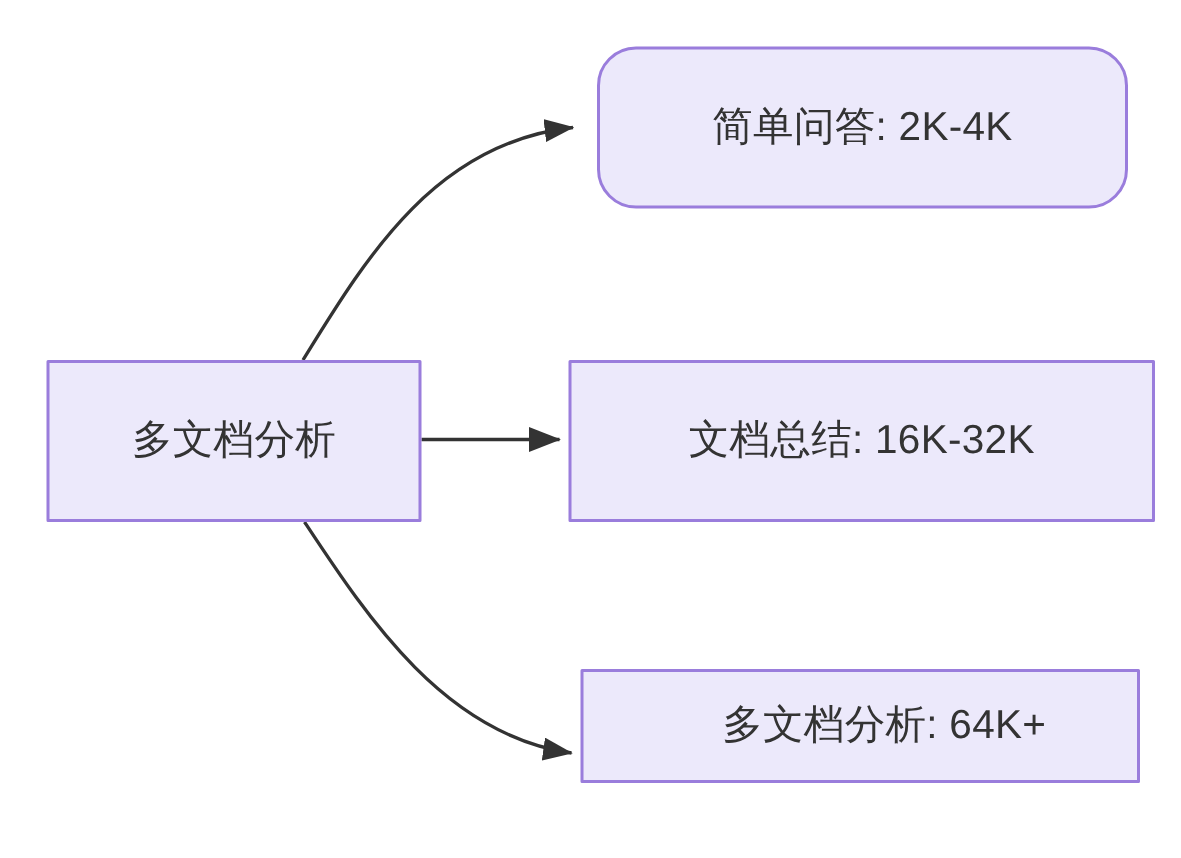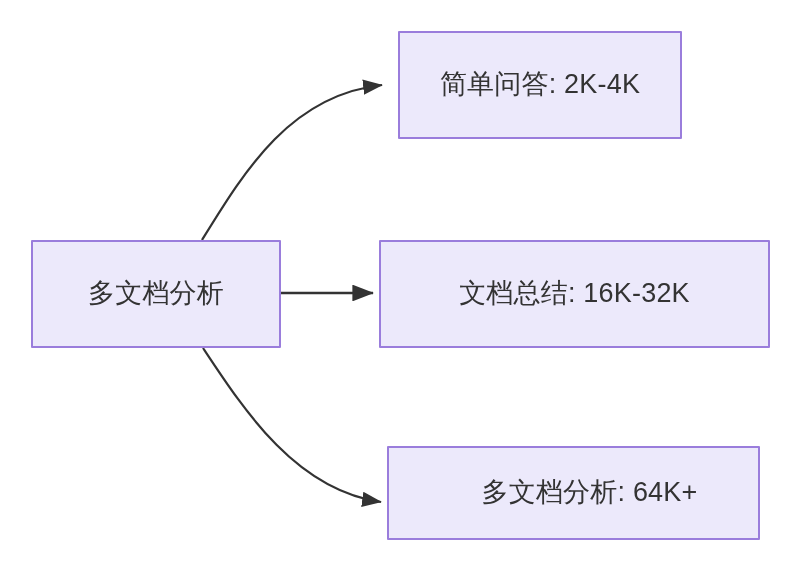--- a/index.html
+++ b/index.html
@@ -37,23 +37,23 @@
     text-align: center;
   }
   .node-label {
     color: #333333;
     font-size: 27px;
     line-height: 1.25;
     letter-spacing: 0.2px;
     white-space: nowrap;
   }
   #node-root      { left: 31px;  top: 240px; width: 250px; height: 108px; }
-  #node-simple-qa { left: 398px; top: 31px;  width: 284px; height: 108px; }
+  #node-simple-qa { left: 398px; top: 31px;  width: 354px; height: 108px; border-radius: 26px; }
   #node-doc-sum   { left: 379px; top: 240px; width: 391px; height: 108px; }
-  #node-multi-doc { left: 387px; top: 446px; width: 373px; height: 94px; padding-left: 32px; }
+  #node-multi-doc { left: 387px; top: 446px; width: 373px; height: 76px; padding-left: 32px; }
 </style>
 </head>
 <body>
 
 <div id="diagram-canvas">
 
   <svg id="edge-layer" viewBox="0 0 787 572" width="787" height="572" xmlns="http://www.w3.org/2000/svg">
     <defs>
       <marker id="arrowhead" markerWidth="9" markerHeight="7" refX="8.6" refY="3.5" orient="auto" markerUnits="strokeWidth">
         <path d="M0,0 L9,3.5 L0,7 Z" fill="#333333"></path>

